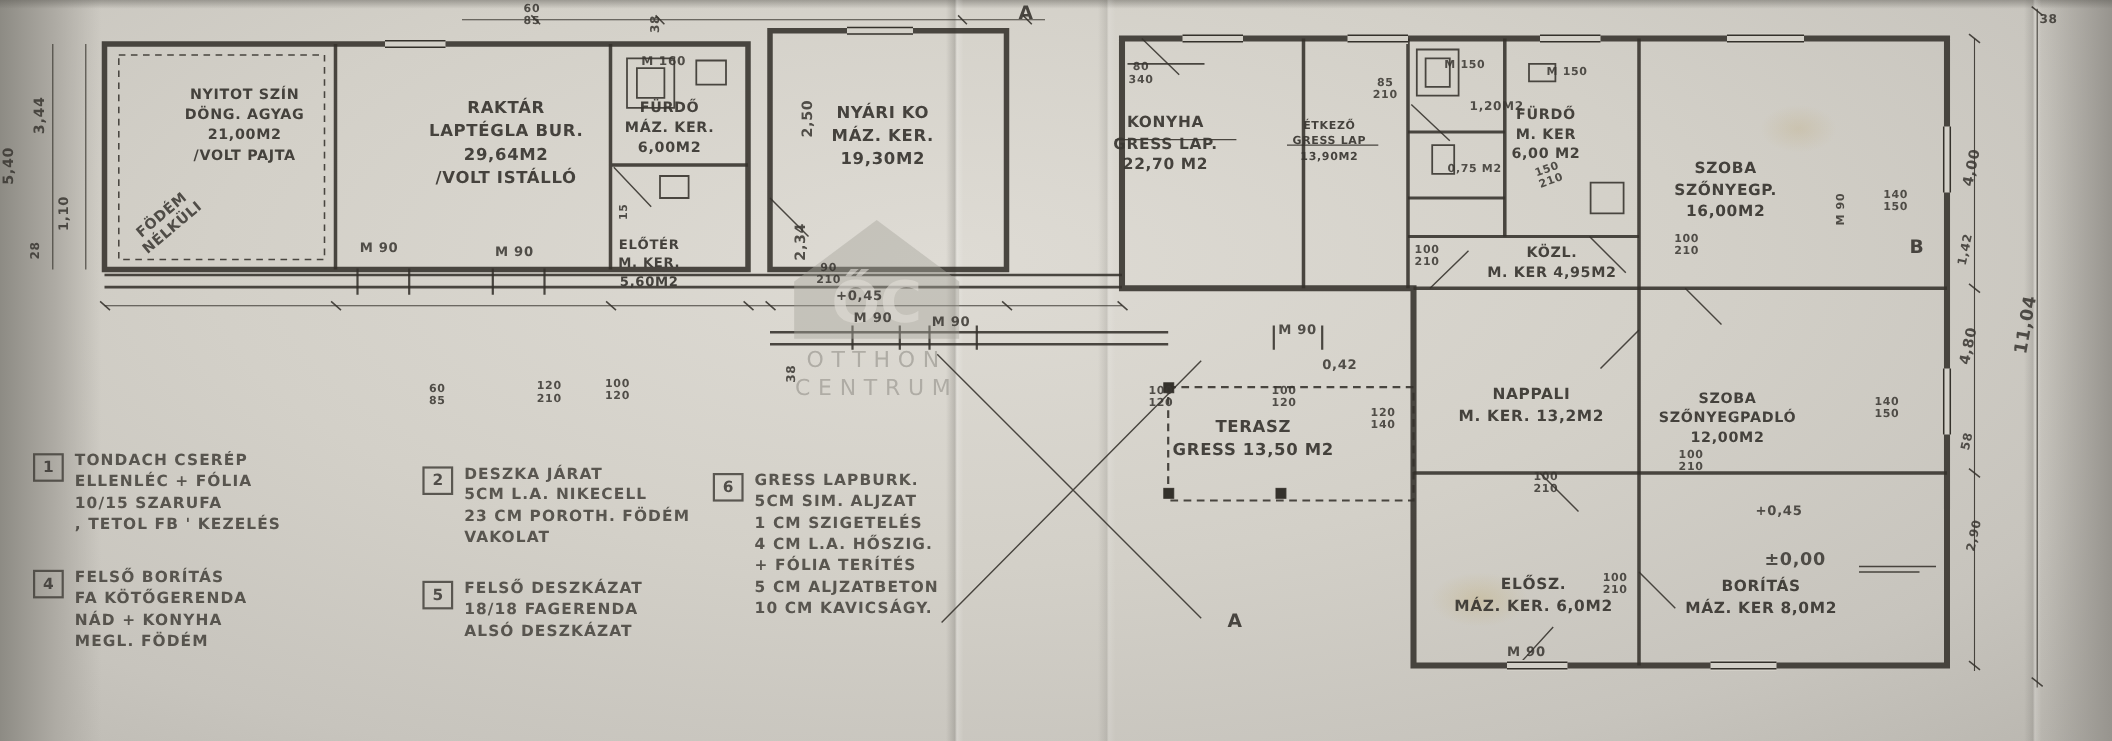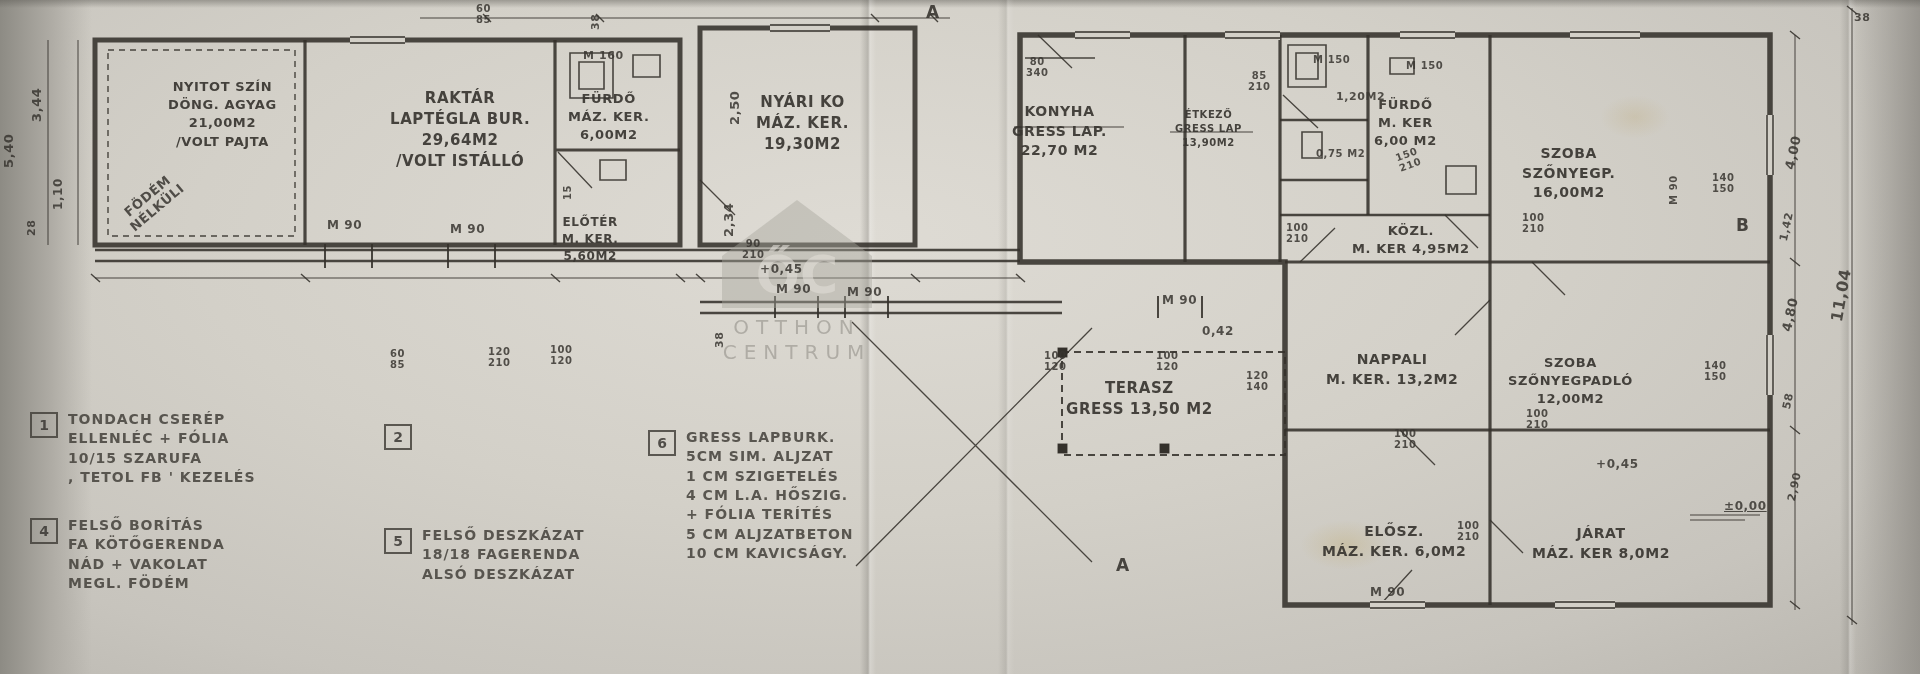--- a/index.html
+++ b/index.html
@@ -145,21 +145,21 @@
 16,00M2</div>
       <div class="lbl room" style="left: 1066px; top: 378px; font-size: 15px;">TERASZ
 GRESS 13,50 M2</div>
       <div class="lbl room" style="left: 1326px; top: 350px; font-size: 14px;">NAPPALI
 M. KER. 13,2M2</div>
       <div class="lbl room" style="left: 1508px; top: 354px; font-size: 13px;">SZOBA
 SZŐNYEGPADLÓ
 12,00M2</div>
       <div class="lbl room" style="left: 1322px; top: 522px; font-size: 14px;">ELŐSZ.
 MÁZ. KER. 6,0M2</div>
-      <div class="lbl room" style="left: 1532px; top: 524px; font-size: 14px;">JÁRAT
+      <div class="lbl room" style="left: 1532px; top: 524px; font-size: 14px;">BORÍTÁS
 MÁZ. KER 8,0M2</div>
     </div>
 
   <div>
 
   <div class="lbl dim" style="left: 583px; top: 50px; font-size: 11px;">M 160</div>
       <div class="lbl dim" style="left: 327px; top: 219px; font-size: 12px;">M 90</div>
       <div class="lbl dim" style="left: 450px; top: 223px; font-size: 12px;">M 90</div>
       <div class="lbl dim" style="left: 742px; top: 238px; font-size: 10px;">90
 210</div>
@@ -207,21 +207,21 @@
 210</div>
       <div class="lbl dim" style="left: 1457px; top: 520px; font-size: 10px;">100
 210</div>
       <div class="lbl dim" style="left: 1712px; top: 172px; font-size: 10px;">140
 150</div>
       <div class="lbl dim" style="left: 1704px; top: 360px; font-size: 10px;">140
 150</div>
       <div class="lbl dim" style="left: 1668px; top: 205px; font-size: 10px; transform: rotate(-90deg);">M 90</div>
       <div class="lbl dim" style="left: 1370px; top: 586px; font-size: 12px;">M 90</div>
       <div class="lbl dim" style="left: 1596px; top: 458px; font-size: 12px;">+0,45</div>
-      <div class="lbl dim" style="left: 1724px; top: 500px; font-size: 12px; text-decoration: underline;">±0,00</div>
+      <div class="lbl dim" style="left: 1604px; top: 500px; font-size: 16px;">±0,00</div>
       <div class="lbl dim" style="left: 1783px; top: 168px; font-size: 13px; transform: rotate(-78deg);">4,00</div>
       <div class="lbl dim" style="left: 1778px; top: 240px; font-size: 11px; transform: rotate(-78deg);">1,42</div>
       <div class="lbl dim" style="left: 1828px; top: 320px; font-size: 16px; transform: rotate(-80deg);">11,04</div>
       <div class="lbl dim" style="left: 1780px; top: 330px; font-size: 13px; transform: rotate(-78deg);">4,80</div>
       <div class="lbl dim" style="left: 1781px; top: 408px; font-size: 11px; transform: rotate(-78deg);">58</div>
       <div class="lbl dim" style="left: 1786px; top: 500px; font-size: 11px; transform: rotate(-78deg);">2,90</div>
       <div class="lbl dim" style="left: 1854px; top: 12px; font-size: 11px;">38</div>
       <div class="lbl dim" style="left: 2px; top: 168px; font-size: 13px; transform: rotate(-90deg);">5,40</div>
       <div class="lbl dim" style="left: 30px; top: 122px; font-size: 13px; transform: rotate(-90deg);">3,44</div>
       <div class="lbl dim" style="left: 52px; top: 210px; font-size: 12px; transform: rotate(-90deg);">1,10</div>
@@ -243,25 +243,29 @@
         <span class="lbox">1</span>
         <div class="ltext">TONDACH CSERÉP
 ELLENLÉC + FÓLIA
 10/15 SZARUFA
 , TETOL FB ' KEZELÉS</div>
       </div>
       <div class="legend-item" style="left: 30px; top: 516px;">
         <span class="lbox">4</span>
         <div class="ltext">FELSŐ BORÍTÁS
 FA KÖTŐGERENDA
-NÁD + VAKOLAT
+NÁD + KONYHA
 MEGL. FÖDÉM</div>
       </div>
       <div class="legend-item" style="left: 384px; top: 422px;">
         <span class="lbox">2</span>
+        <div class="ltext">DESZKA JÁRAT
+5CM L.A. NIKECELL
+23 CM POROTH. FÖDÉM
+VAKOLAT</div>
       </div>
       <div class="legend-item" style="left: 384px; top: 526px;">
         <span class="lbox">5</span>
         <div class="ltext">FELSŐ DESZKÁZAT
 18/18 FAGERENDA
 ALSÓ DESZKÁZAT</div>
       </div>
       <div class="legend-item" style="left: 648px; top: 428px;">
         <span class="lbox">6</span>
         <div class="ltext">GRESS LAPBURK.

